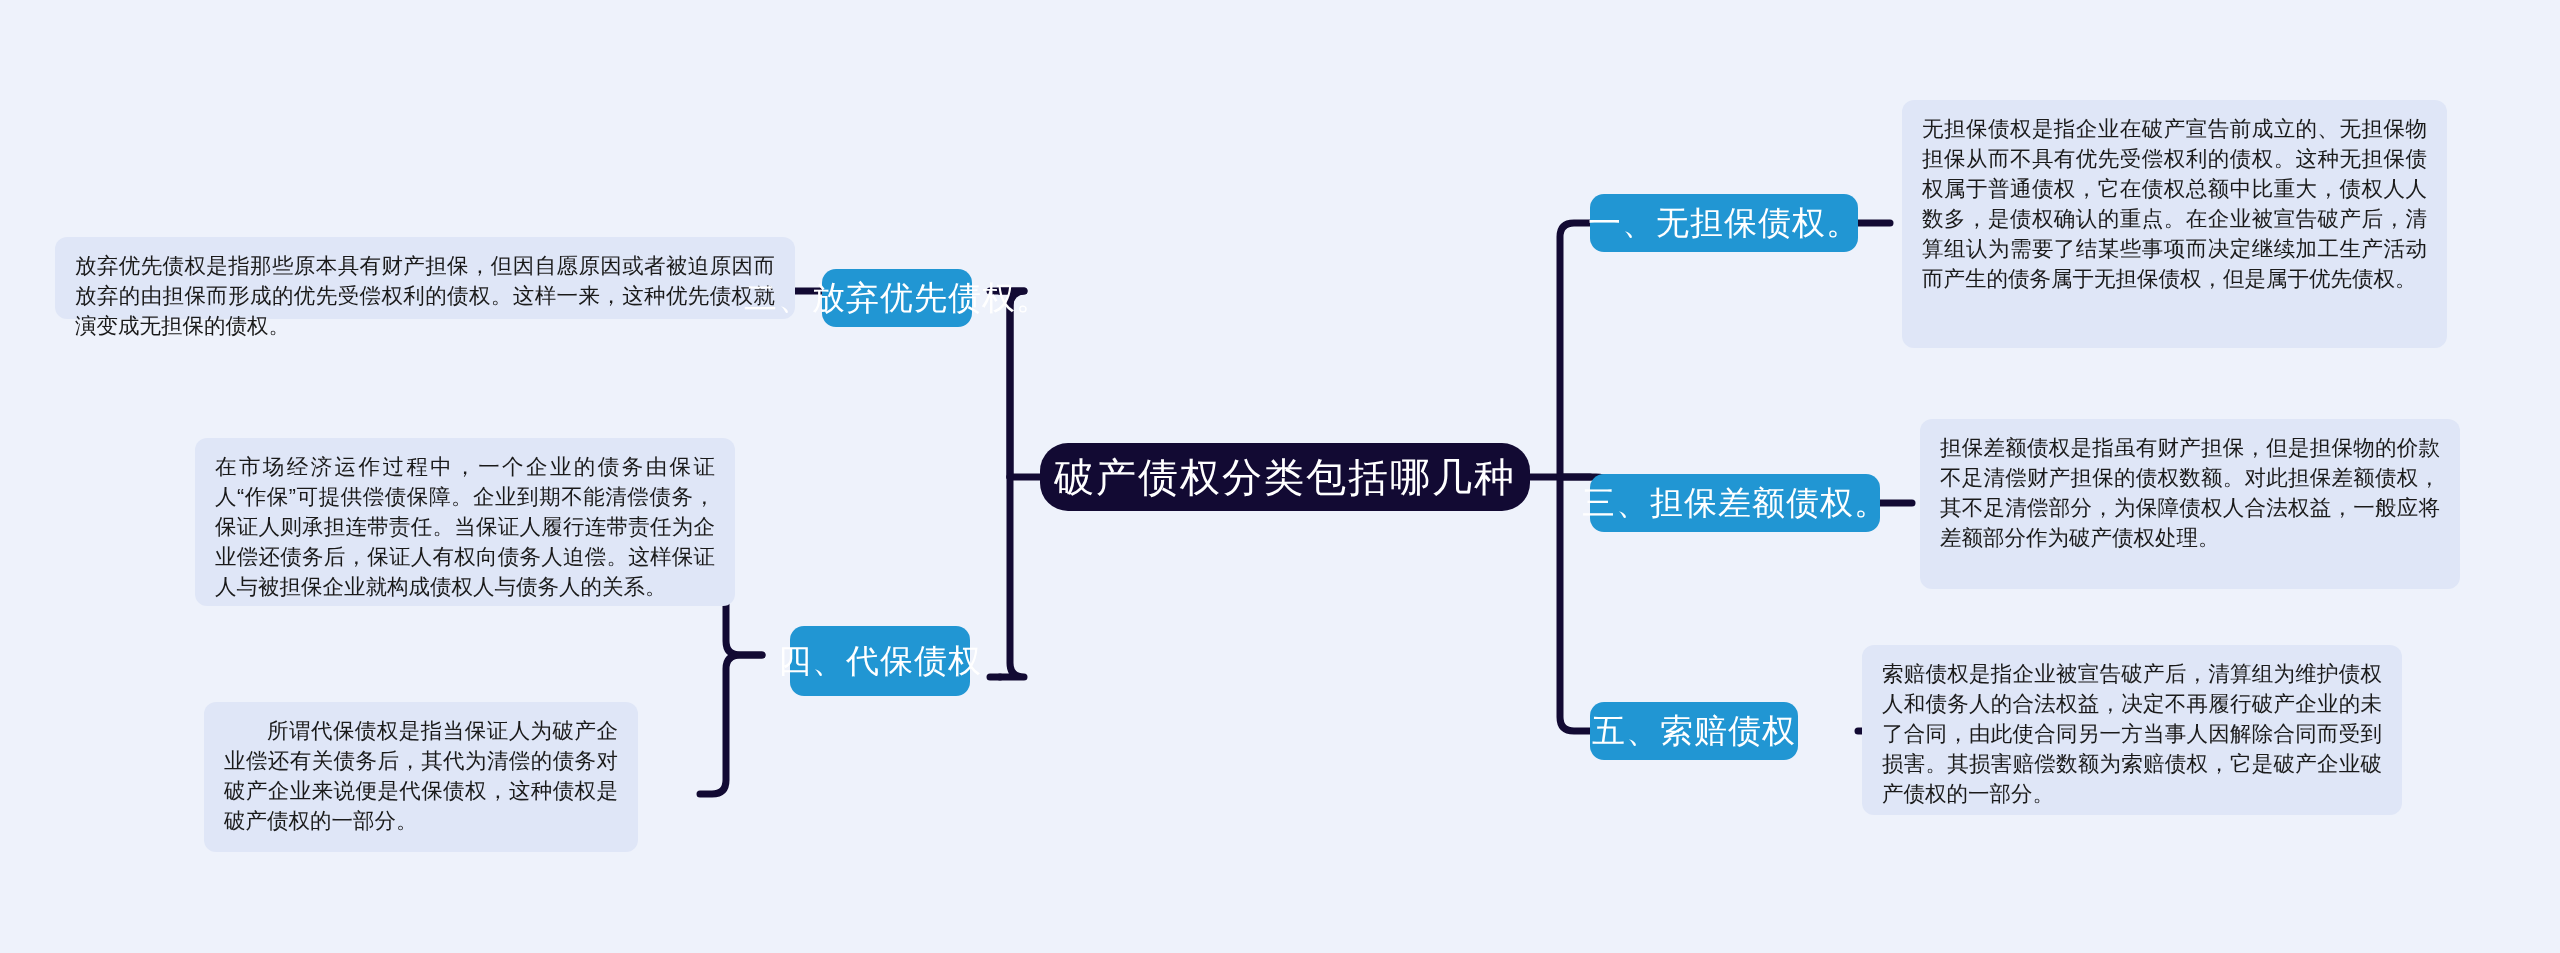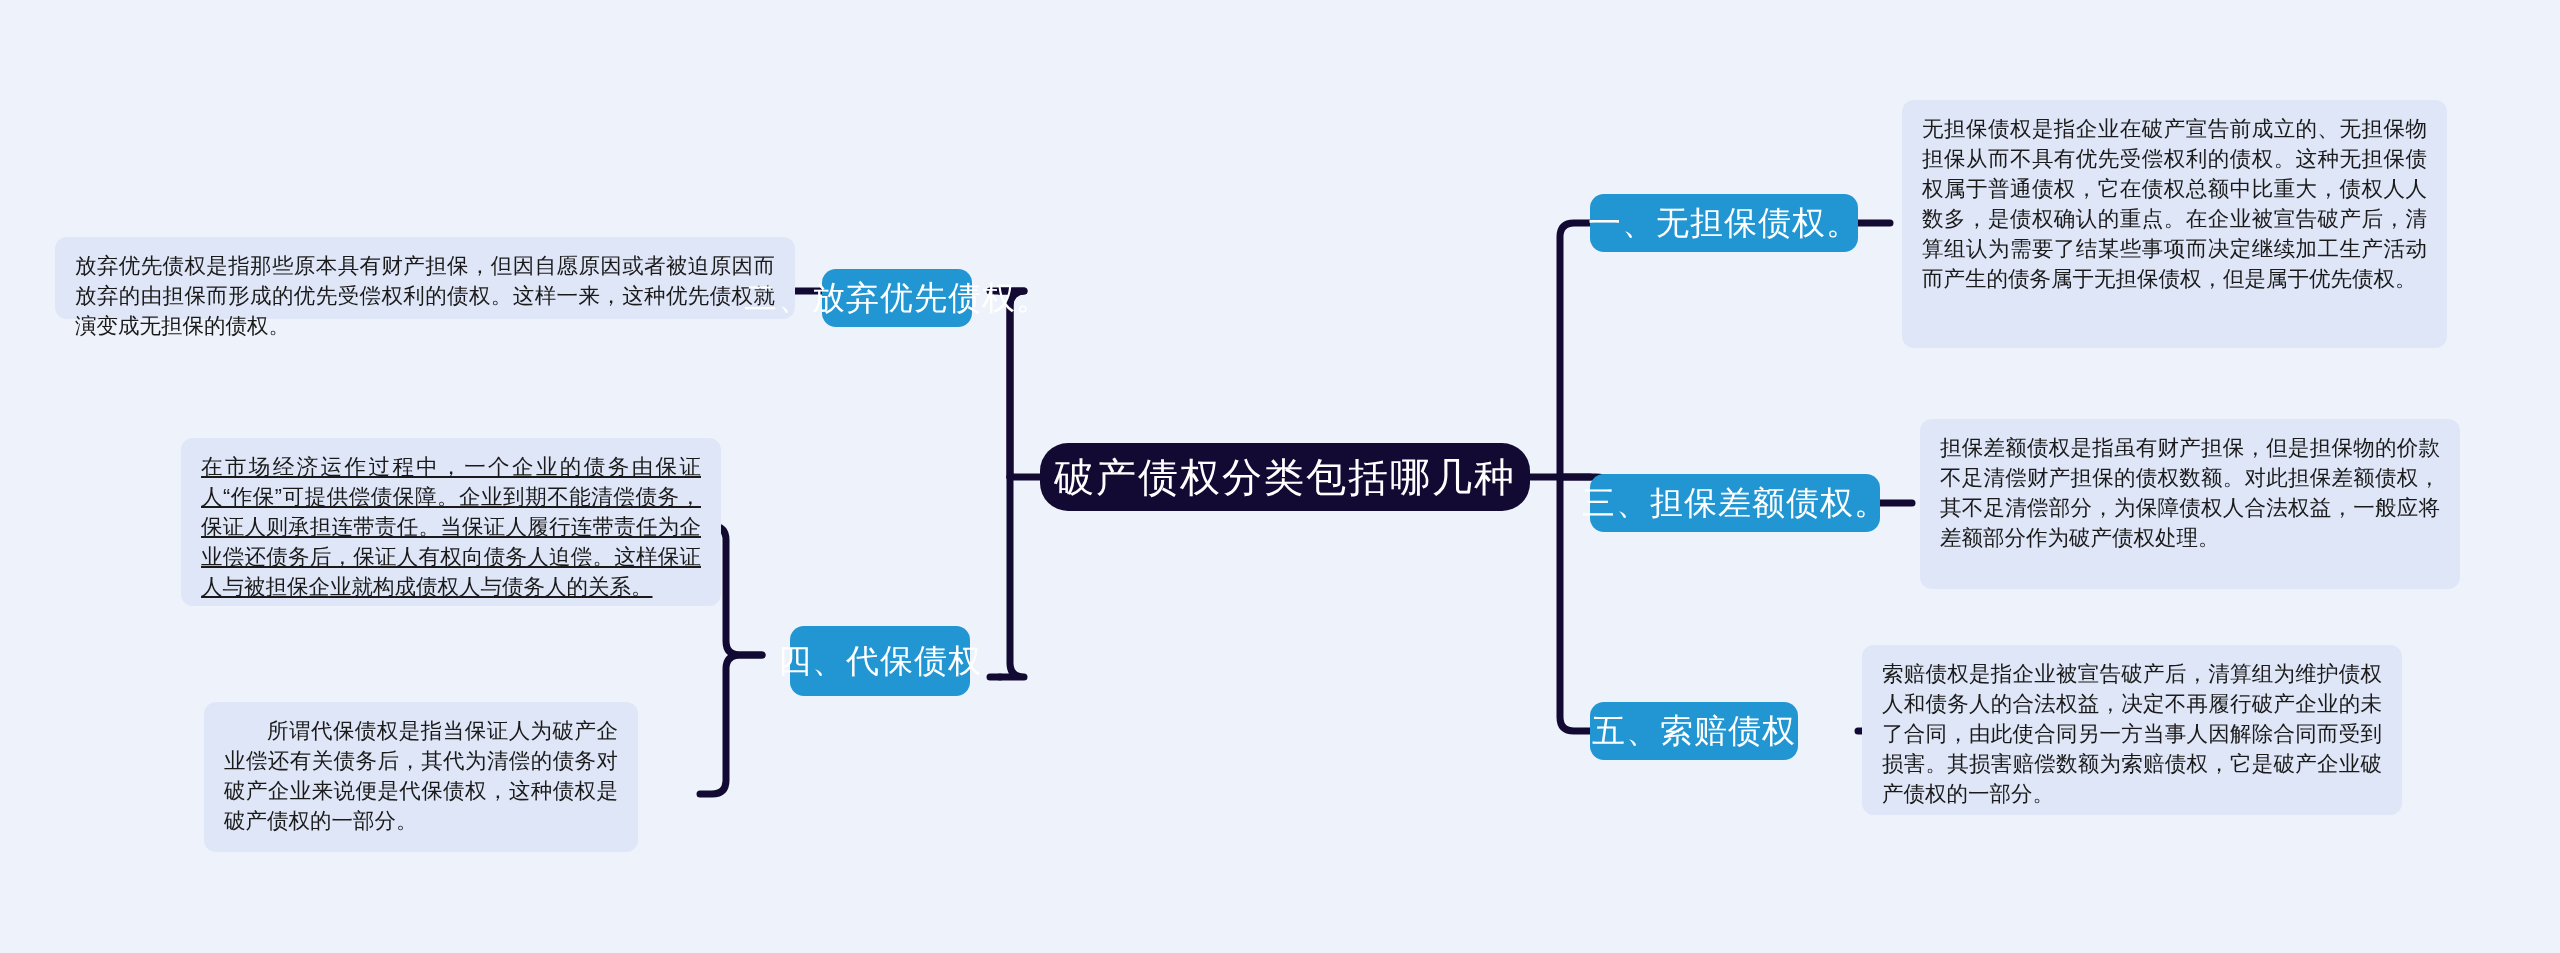--- a/index.html
+++ b/index.html
@@ -96,21 +96,21 @@
   </div>
 
   <div class="node" style="left:822px; top:269px; width:150px; height:58px;">
     <span>二、放弃优先债权。</span>
   </div>
   <div class="desc" style="left:55px; top:237px; width:740px; height:82px;">放弃优先债权是指那些原本具有财产担保，但因自愿原因或者被迫原因而放弃的由担保而形成的优先受偿权利的债权。这样一来，这种优先债权就演变成无担保的债权。</div>
 
   <div class="node" style="left:790px; top:626px; width:180px; height:70px;">
     <span>四、代保债权</span>
   </div>
-  <div class="desc" style="left:181px; top:438px; width:540px; height:168px;text-decoration:underline;">在市场经济运作过程中，一个企业的债务由保证人“作保”可提供偿债保障。企业到期不能清偿债务，保证人则承担连带责任。当保证人履行连带责任为企业偿还债务后，保证人有权向债务人迫偿。这样保证人与被担保企业就构成债权人与债务人的关系。</div>
+  <div class="desc" style="left:195px; top:438px; width:540px; height:168px;">在市场经济运作过程中，一个企业的债务由保证人“作保”可提供偿债保障。企业到期不能清偿债务，保证人则承担连带责任。当保证人履行连带责任为企业偿还债务后，保证人有权向债务人迫偿。这样保证人与被担保企业就构成债权人与债务人的关系。</div>
   <div class="desc indent" style="left:204px; top:702px; width:434px; height:150px;">所谓代保债权是指当保证人为破产企业偿还有关债务后，其代为清偿的债务对破产企业来说便是代保债权，这种债权是破产债权的一部分。</div>
 
   <div class="node" style="left:1590px; top:194px; width:268px; height:58px;">
     <span>一、无担保债权。</span>
   </div>
   <div class="desc" style="left:1902px; top:100px; width:545px; height:248px;">无担保债权是指企业在破产宣告前成立的、无担保物担保从而不具有优先受偿权利的债权。这种无担保债权属于普通债权，它在债权总额中比重大，债权人人数多，是债权确认的重点。在企业被宣告破产后，清算组认为需要了结某些事项而决定继续加工生产活动而产生的债务属于无担保债权，但是属于优先债权。</div>
 
   <div class="node" style="left:1590px; top:474px; width:290px; height:58px;">
     <span>三、担保差额债权。</span>
   </div>

